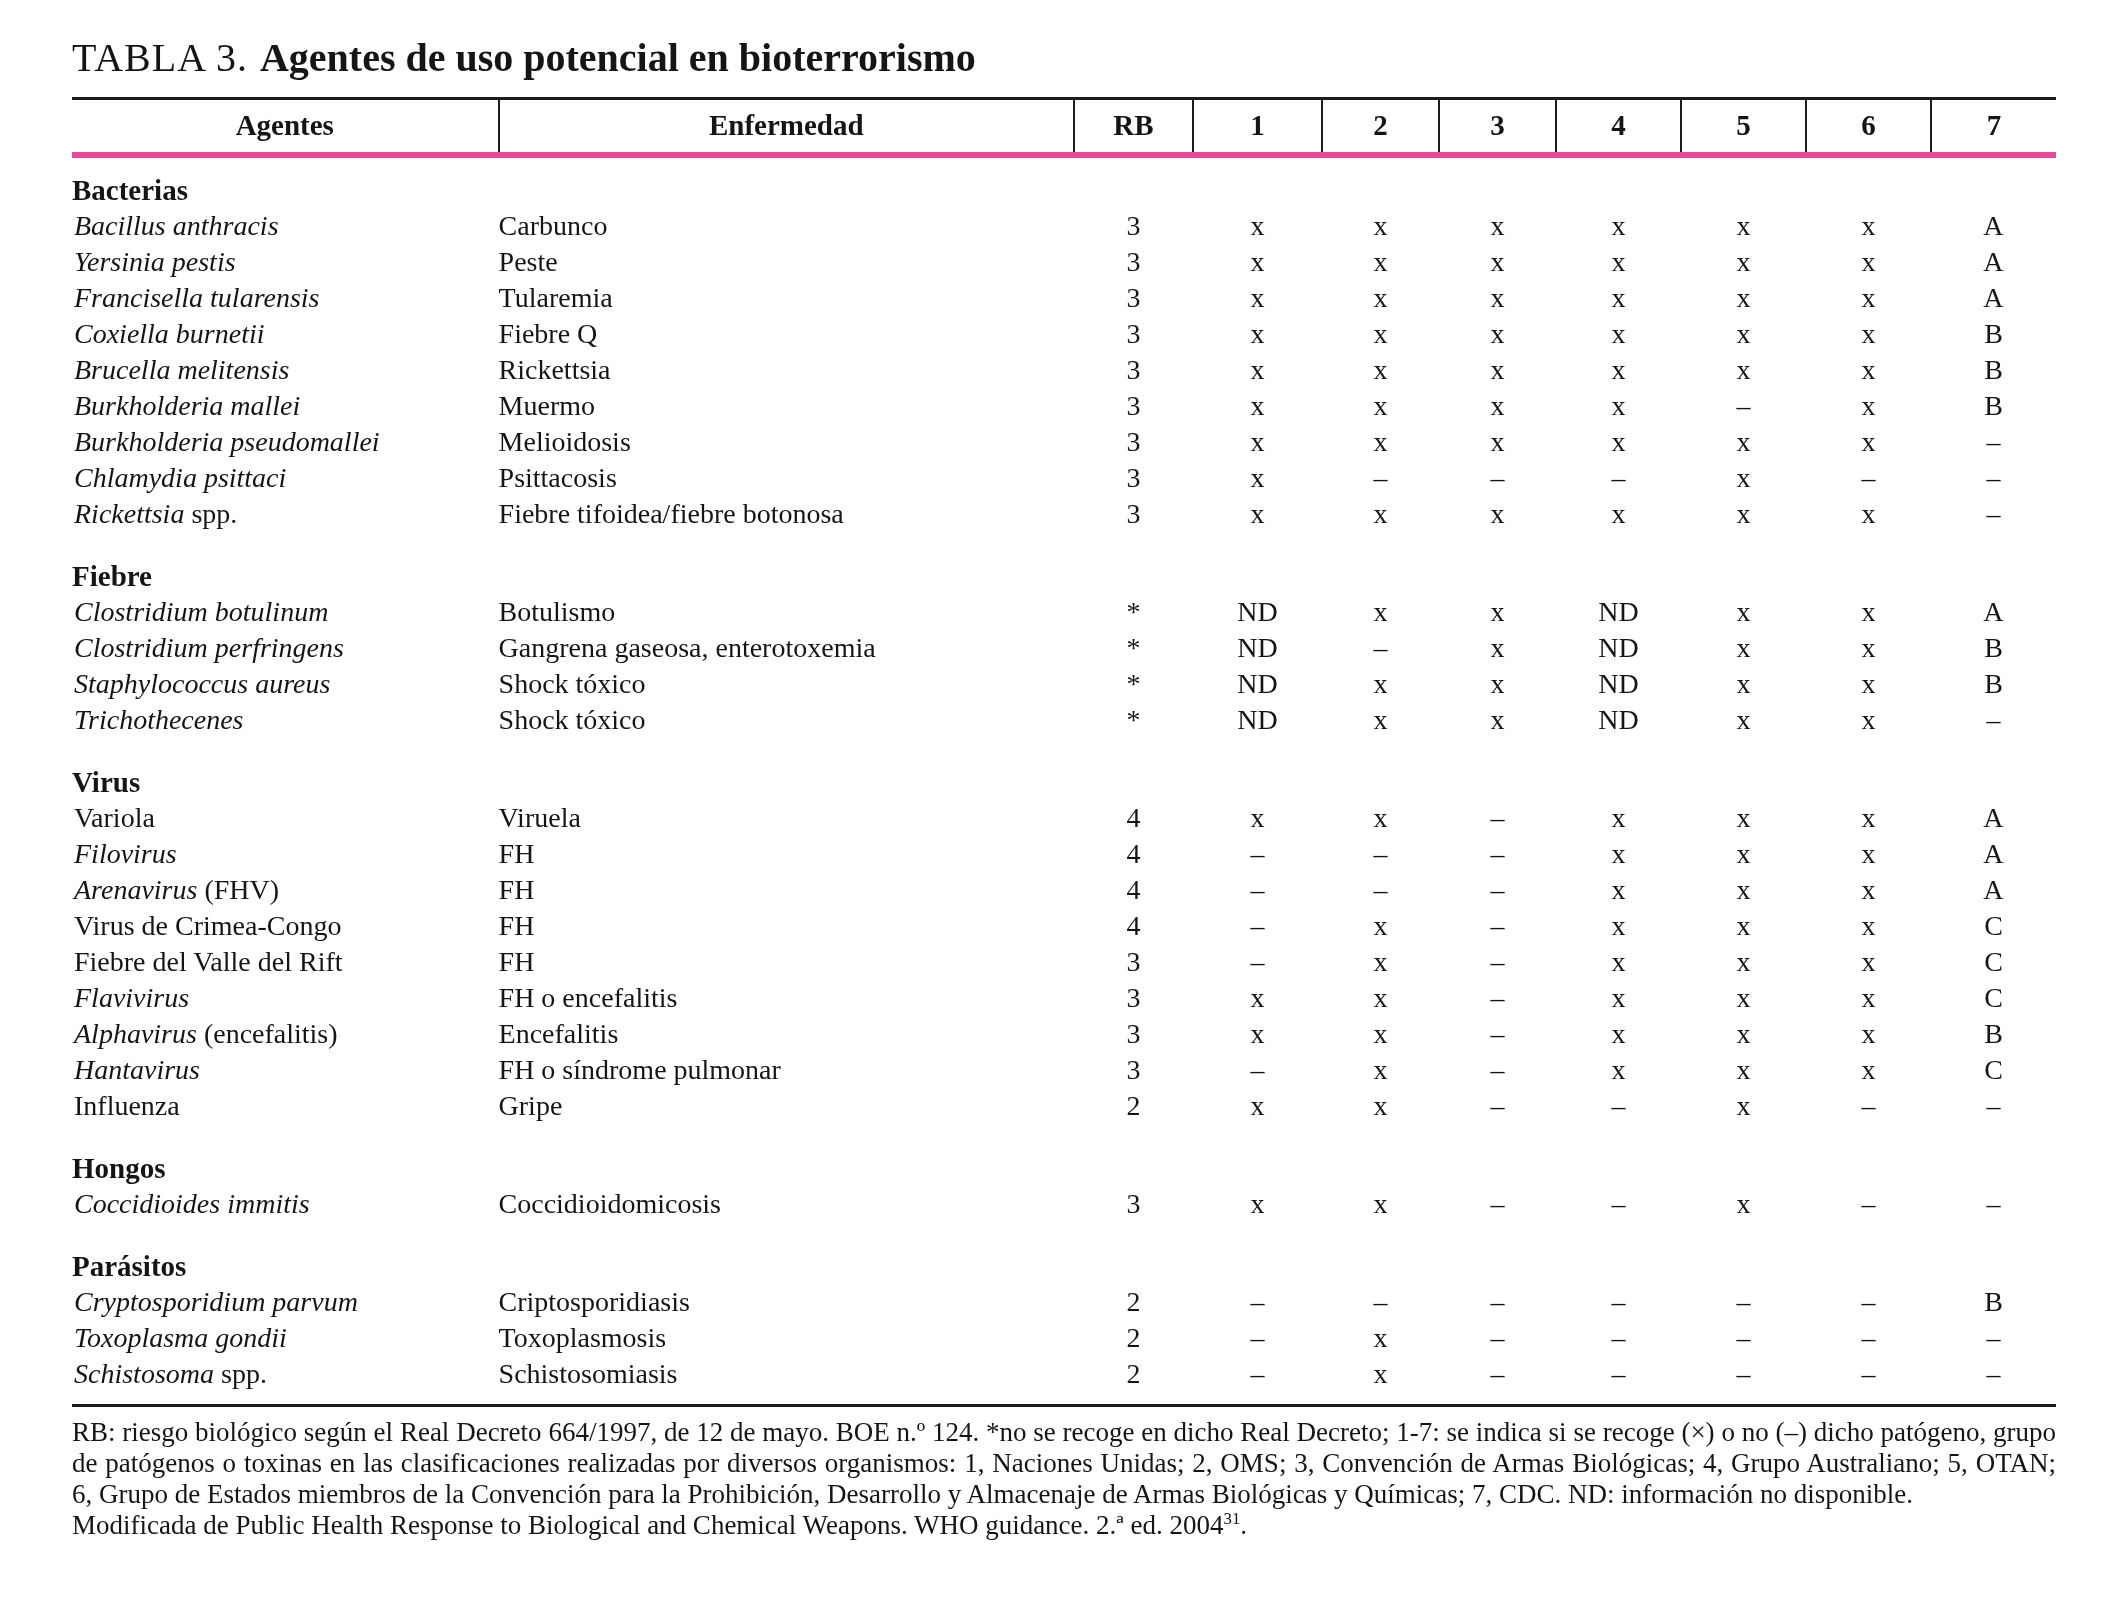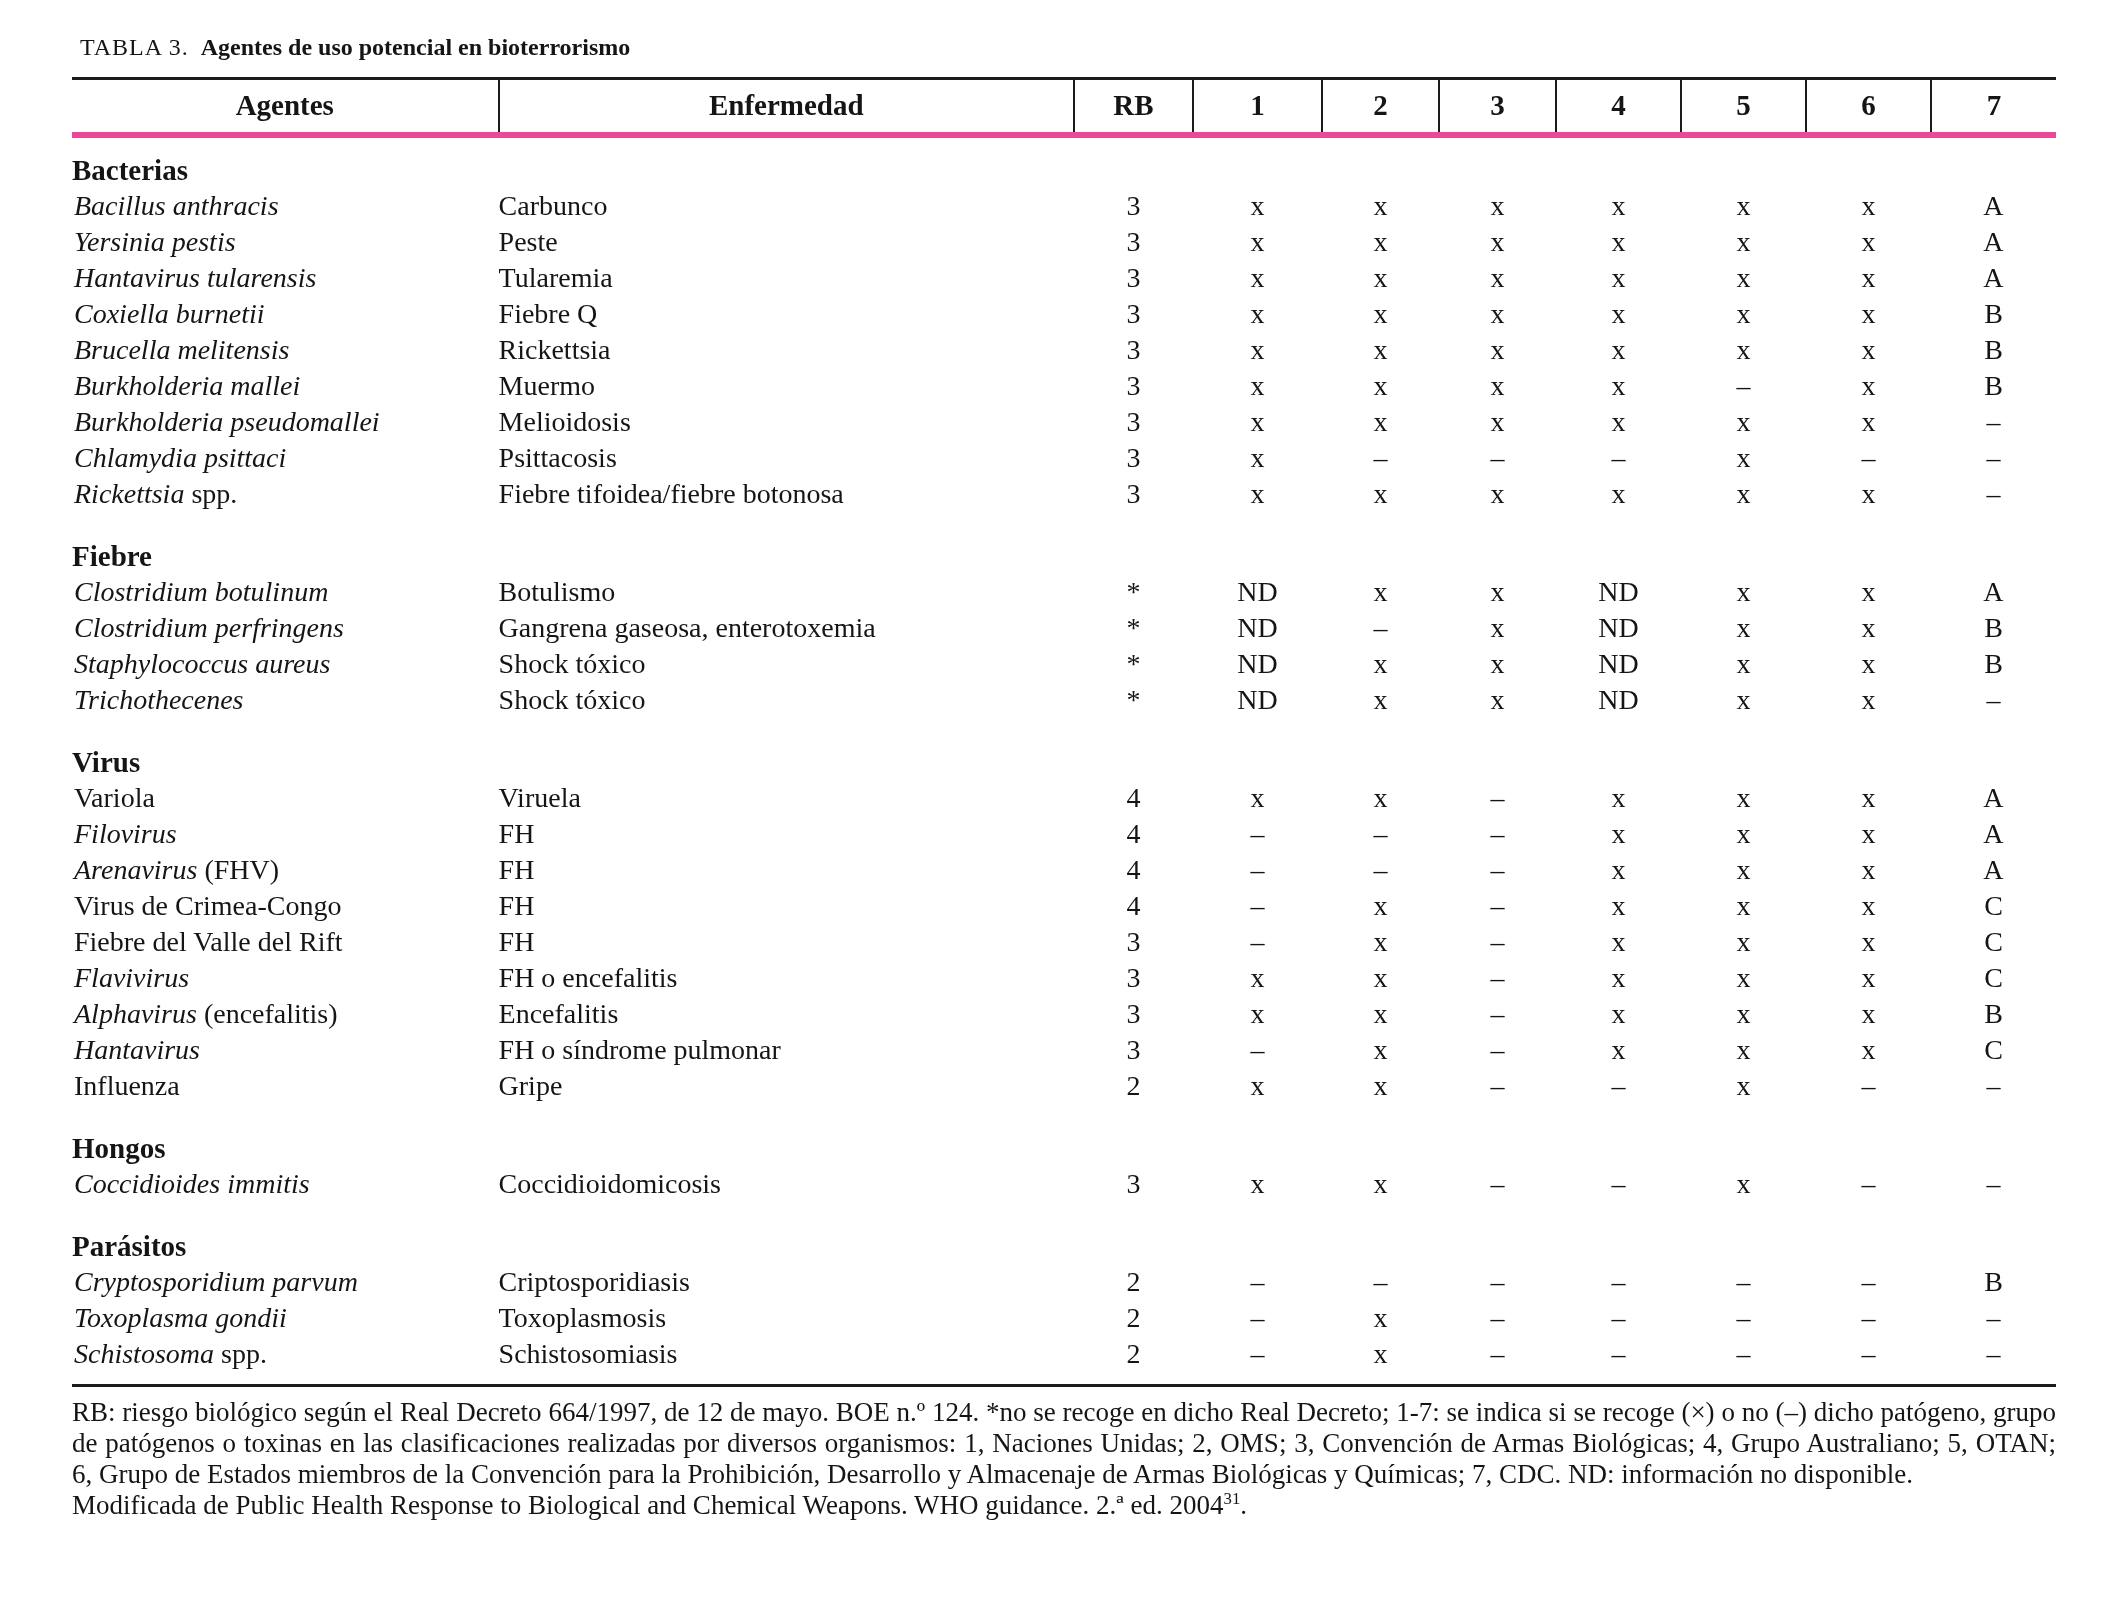--- a/index.html
+++ b/index.html
@@ -1,21 +1,21 @@
 <!DOCTYPE html>
 <html><head>
 <meta charset="utf-8">
 <style>
   html, body { margin:0; padding:0; background:#ffffff; }
   body { font-family:"Liberation Serif","DejaVu Serif",serif; color:#151515; }
   .page {
     width:2128px; height:1604px; box-sizing:border-box;
     padding:30px 72px 0 72px; overflow:hidden; background:#ffffff;
   }
-  .title-row { font-size:24px; margin:4px 0 16px 8px; white-space:nowrap; }
+  .title-row { font-size:40px; margin:4px 0 16px 0; white-space:nowrap; }
   .title-label { font-weight:normal; letter-spacing:1px; }
   .title-text { font-weight:bold; margin-left:12px; }
 
   .table-box { border-bottom:3px solid #1b1b1b; padding-bottom:12px; }
   table { width:100%; border-collapse:collapse; table-layout:fixed; }
   col.c-agent   { width:21.5%; }
   col.c-disease { width:29%; }
   col.c-rb      { width:6%; }
   col.c-n1      { width:6.5%; }
   col.c-n2      { width:5.9%; }
@@ -105,21 +105,21 @@
             <td class="center">3</td>
             <td class="center">x</td>
             <td class="center">x</td>
             <td class="center">x</td>
             <td class="center">x</td>
             <td class="center">x</td>
             <td class="center">x</td>
             <td class="center">A</td>
           </tr>
           <tr>
-            <td class="agent"><i>Hantavirus tularensis</i></td>
+            <td class="agent"><i>Francisella tularensis</i></td>
             <td class="disease">Tularemia</td>
             <td class="center">3</td>
             <td class="center">x</td>
             <td class="center">x</td>
             <td class="center">x</td>
             <td class="center">x</td>
             <td class="center">x</td>
             <td class="center">x</td>
             <td class="center">A</td>
           </tr>

